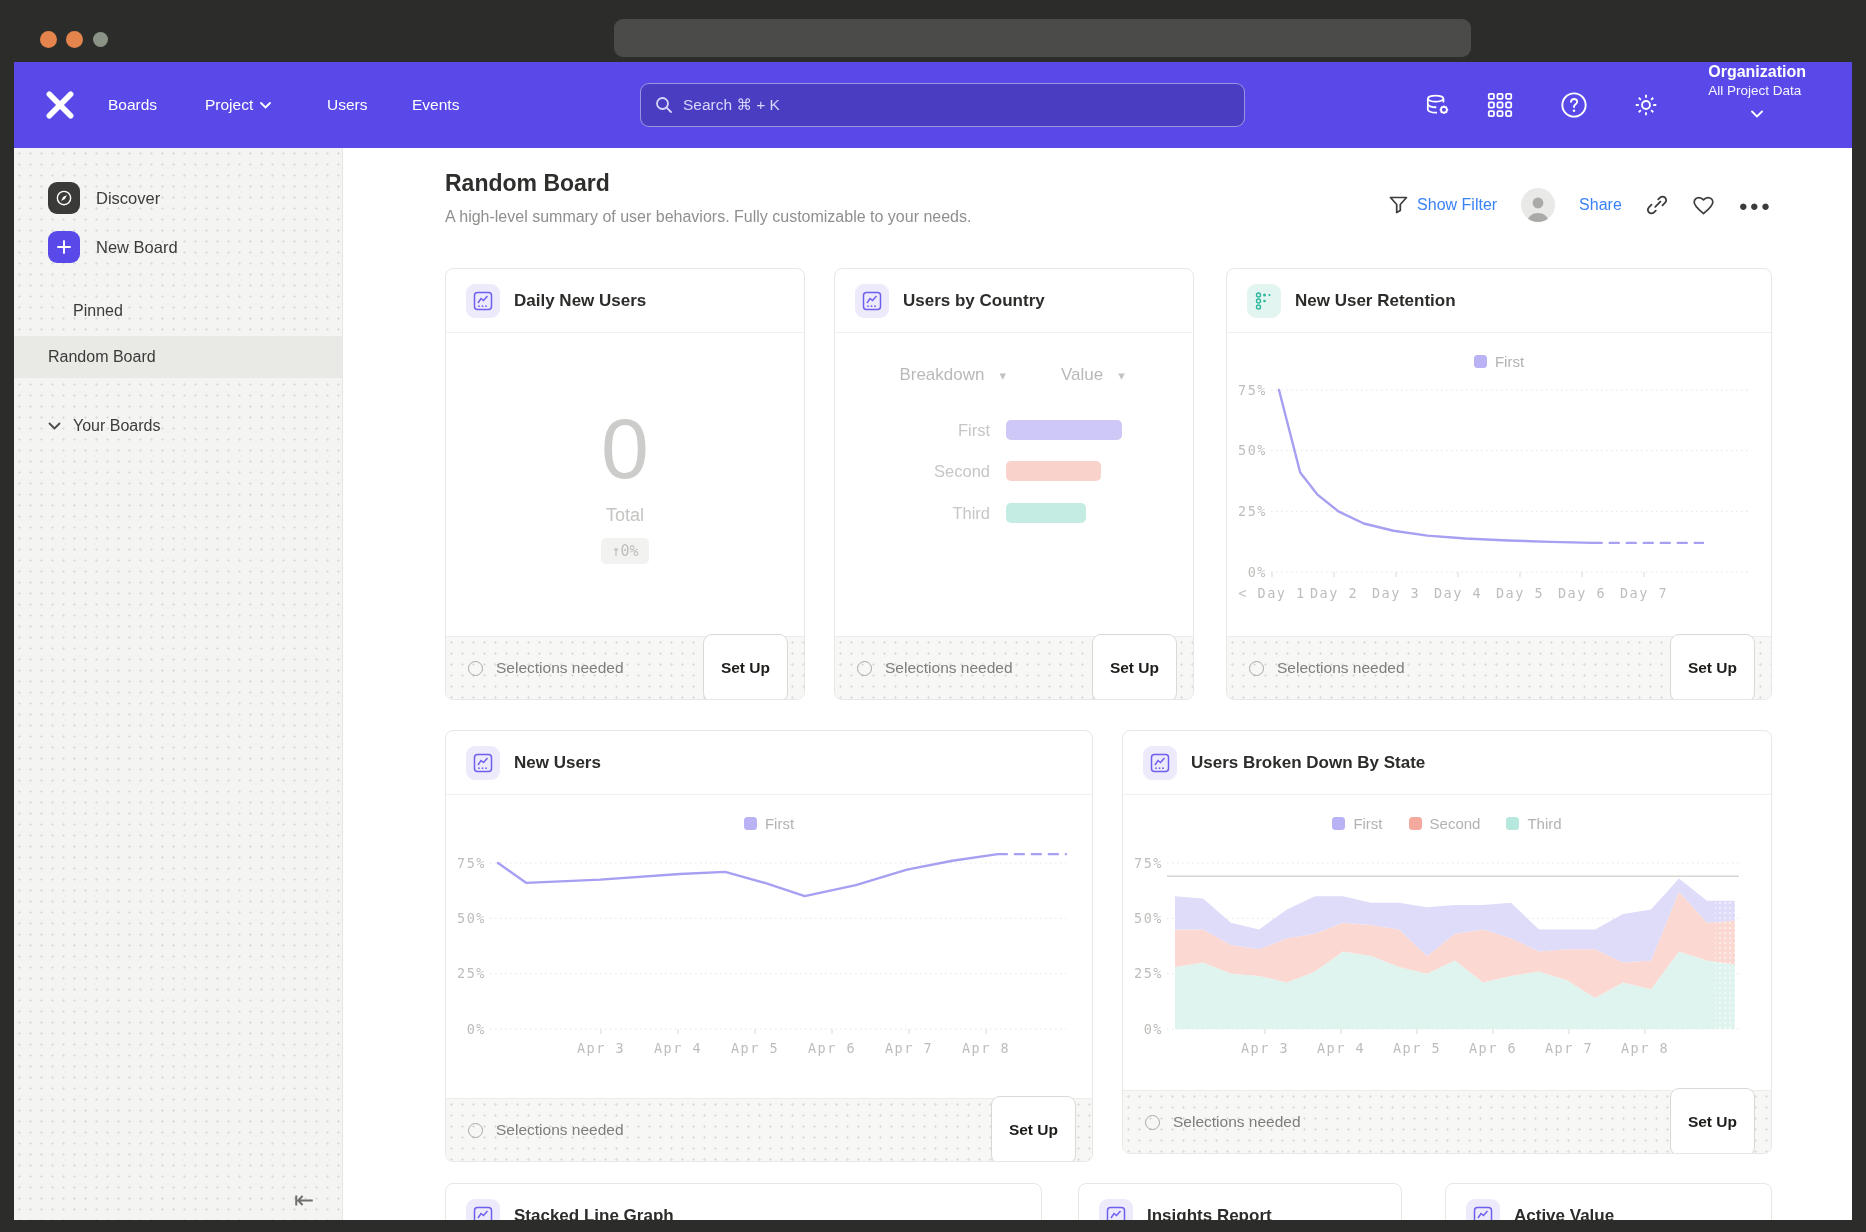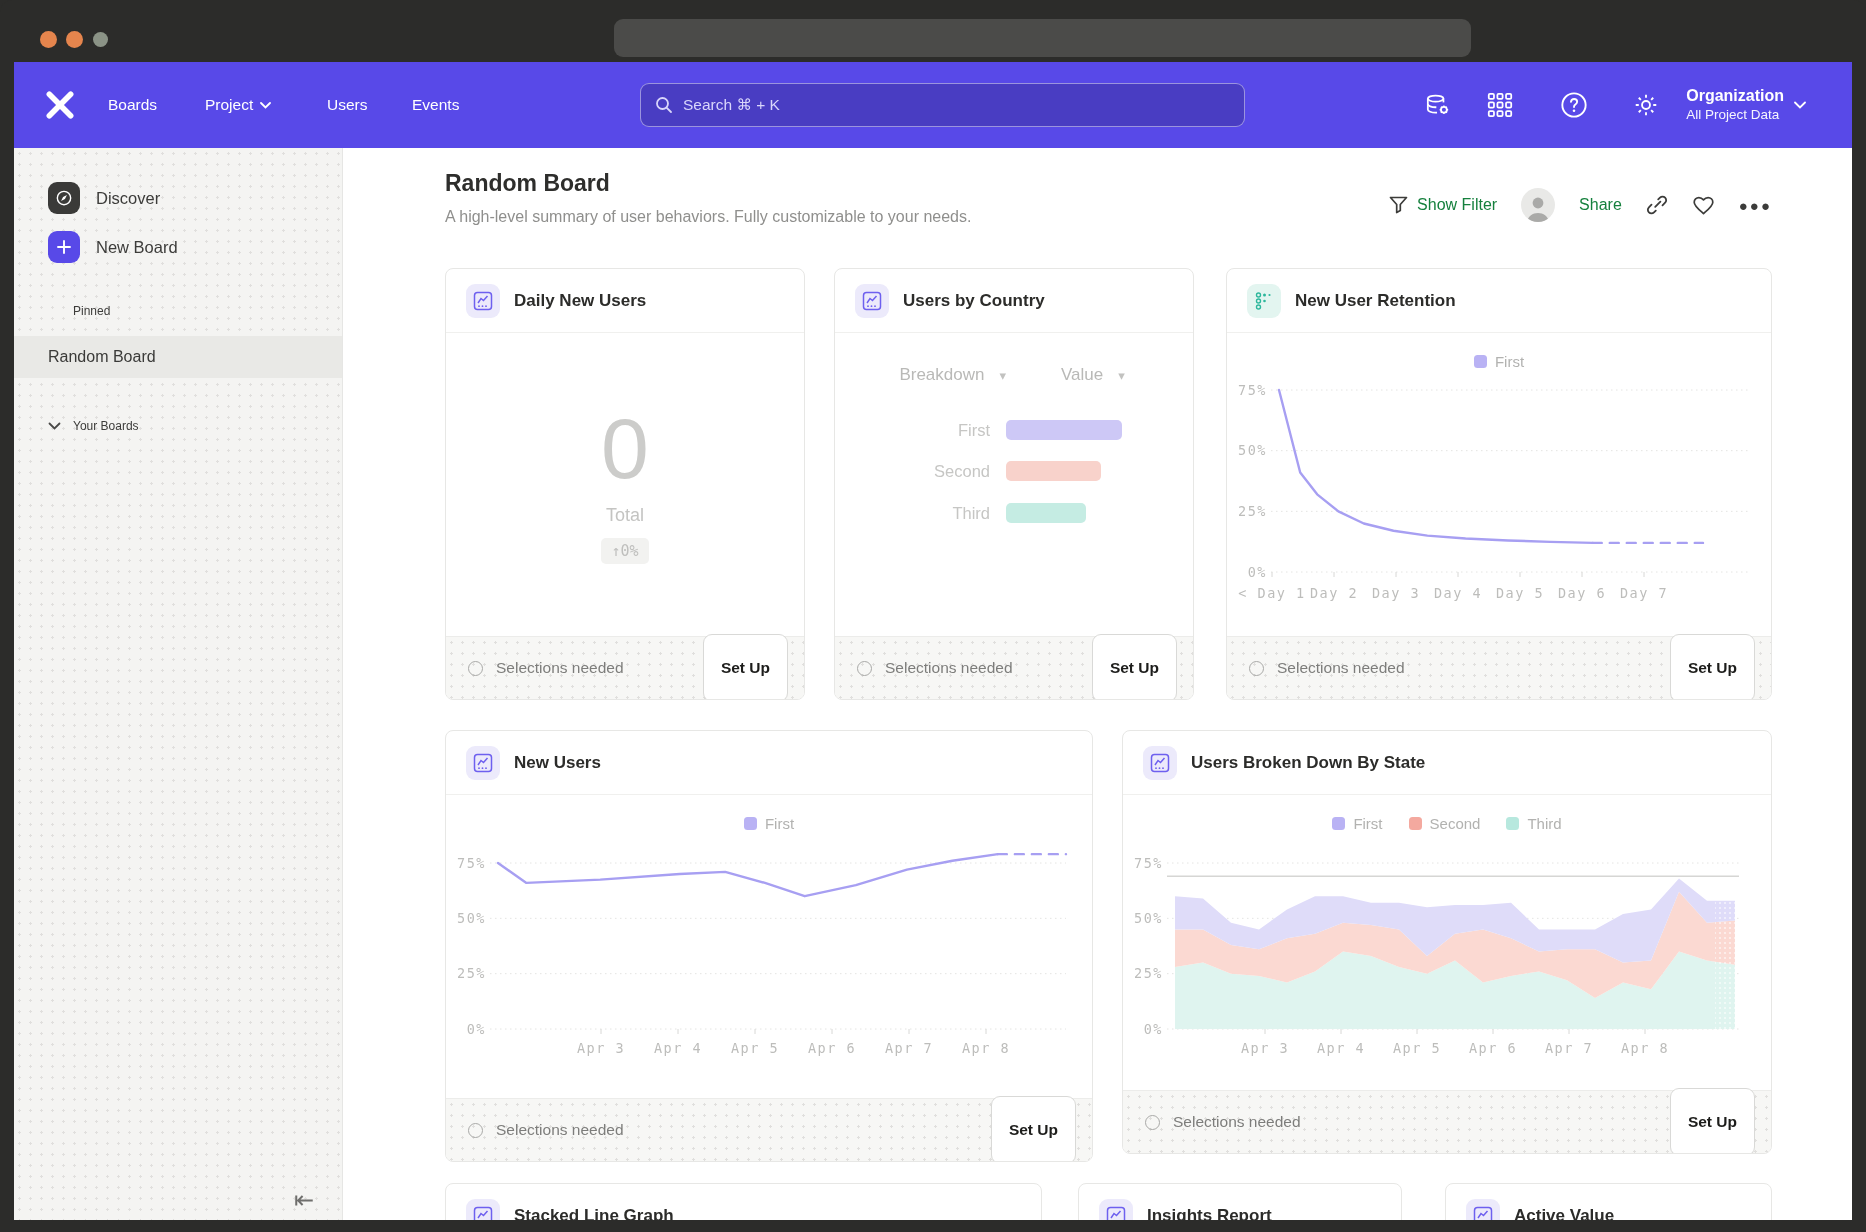--- a/index.html
+++ b/index.html
@@ -16,45 +16,45 @@
   .app{position:absolute;left:14px;top:62px;right:14px;bottom:12px;background:#ffffff;overflow:hidden;}
   
   .topnav{position:absolute;left:0;top:0;right:0;height:86px;background:#5849e8;}
   .logo{position:absolute;left:30px;top:27px;width:32px;height:32px;}
   .navitem{position:absolute;top:0;height:86px;display:flex;align-items:center;color:#fff;font-size:15.5px;font-weight:500;cursor:pointer;gap:7px;}
   .nav-boards{left:94px;} .nav-reports{left:191px;} .nav-users{left:313px;} .nav-events{left:398px;}
   .searchbox{position:absolute;left:626px;top:21px;width:605px;height:44px;border-radius:9px;background:rgba(0,0,0,0.16);border:1px solid rgba(255,255,255,0.45);display:flex;align-items:center;padding:0 14px;gap:10px;}
   .searchbox span{color:#d9d6fb;font-size:15.5px;}
   .topicon{position:absolute;top:27px;width:32px;height:32px;display:flex;align-items:center;justify-content:center;cursor:pointer;}
   .ti-db{left:1408px;} .ti-grid{left:1470px;} .ti-help{left:1544px;} .ti-gear{left:1616px;}
-  .orgblock{position:absolute;right:46px;top:0;height:86px;display:flex;align-items:center;gap:10px;cursor:pointer;}
+  .orgblock{position:absolute;right:46px;top:0;height:86px;display:flex;align-items:center;gap:10px;cursor:pointer;flex-direction:column;}
   .orgtext{text-align:left;color:#fff;}
   .orgname{font-size:16px;font-weight:700;line-height:20px;}
   .orgsub{font-size:13.5px;line-height:18px;opacity:.95;}
   
   .appbody{position:absolute;left:0;top:86px;right:0;bottom:0;}
   .dots-bg{background-image:radial-gradient(circle,#e0dfdd 1px,transparent 1.2px);background-size:11px 11px;}
   .sidebar{position:absolute;left:0;top:0;bottom:0;width:329px;background-color:#f4f4f2;border-right:1px solid #e6e6e4;}
   .siderow{position:absolute;left:0;right:0;height:40px;display:flex;align-items:center;cursor:pointer;}
   .sq-icon{width:32px;height:32px;border-radius:9px;display:flex;align-items:center;justify-content:center;margin-left:34px;margin-right:16px;flex:0 0 auto;}
   .discover-sq{background:#3a3a38;}
   .newboard-sq{background:#5849e8;}
   .siderow .lbl{font-size:16.5px;color:#3c3c3a;font-weight:500;}
   .sechead{position:absolute;left:0;right:0;height:32px;display:flex;align-items:center;cursor:pointer;}
   .sechead .chev{margin-left:34px;margin-right:12px;display:flex;}
-  .sechead .lbl{font-size:12px;color:#3c3c3a;font-weight:500;text-align:center;}
+  .sechead .lbl{font-size:16px;color:#3c3c3a;font-weight:500;text-align:center;}
   .pinned-item{position:absolute;left:0;right:0;height:42px;background:#e9e9e6;display:flex;align-items:center;cursor:pointer;}
   .pinned-item .lbl{margin-left:34px;font-size:16px;color:#3a3a38;}
   .collapse{position:absolute;right:28px;bottom:8px;font-size:24px;color:#6f6f6d;cursor:pointer;line-height:1;}
   
   .main{position:absolute;left:329px;top:0;right:0;bottom:0;background:#fff;}
   .pgtitle{position:absolute;left:102px;top:22px;font-size:23px;font-weight:700;color:#2e2e2c;}
   .pgsub{position:absolute;left:102px;top:60px;font-size:16px;color:#8f8f8d;}
   .actions{position:absolute;top:40px;right:80px;display:flex;align-items:center;gap:24px;}
-  .actbtn{display:flex;align-items:center;gap:9px;cursor:pointer;color:#15803d;font-size:16px;font-weight:500;}
+  .actbtn{display:flex;align-items:center;gap:9px;cursor:pointer;color:#3b82f6;font-size:16px;font-weight:500;}
   .avatar{width:34px;height:34px;border-radius:50%;background:#e9e9e7;overflow:hidden;display:flex;align-items:flex-end;justify-content:center;cursor:pointer;}
   .dots3{font-size:15px;letter-spacing:2px;color:#3c3c3a;cursor:pointer;}
   
   .card{position:absolute;background:#fff;border:1px solid #e7e7e5;border-radius:8px;overflow:hidden;}
   .c1{left:102px;top:120px;width:360px;height:432px;}
   .c2{left:491px;top:120px;width:360px;height:432px;}
   .c3{left:883px;top:120px;width:546px;height:432px;}
   .c4{left:102px;top:582px;width:648px;height:432px;}
   .c5{left:779px;top:582px;width:650px;height:424px;}
   .c6{left:102px;top:1035px;width:597px;height:200px;}

